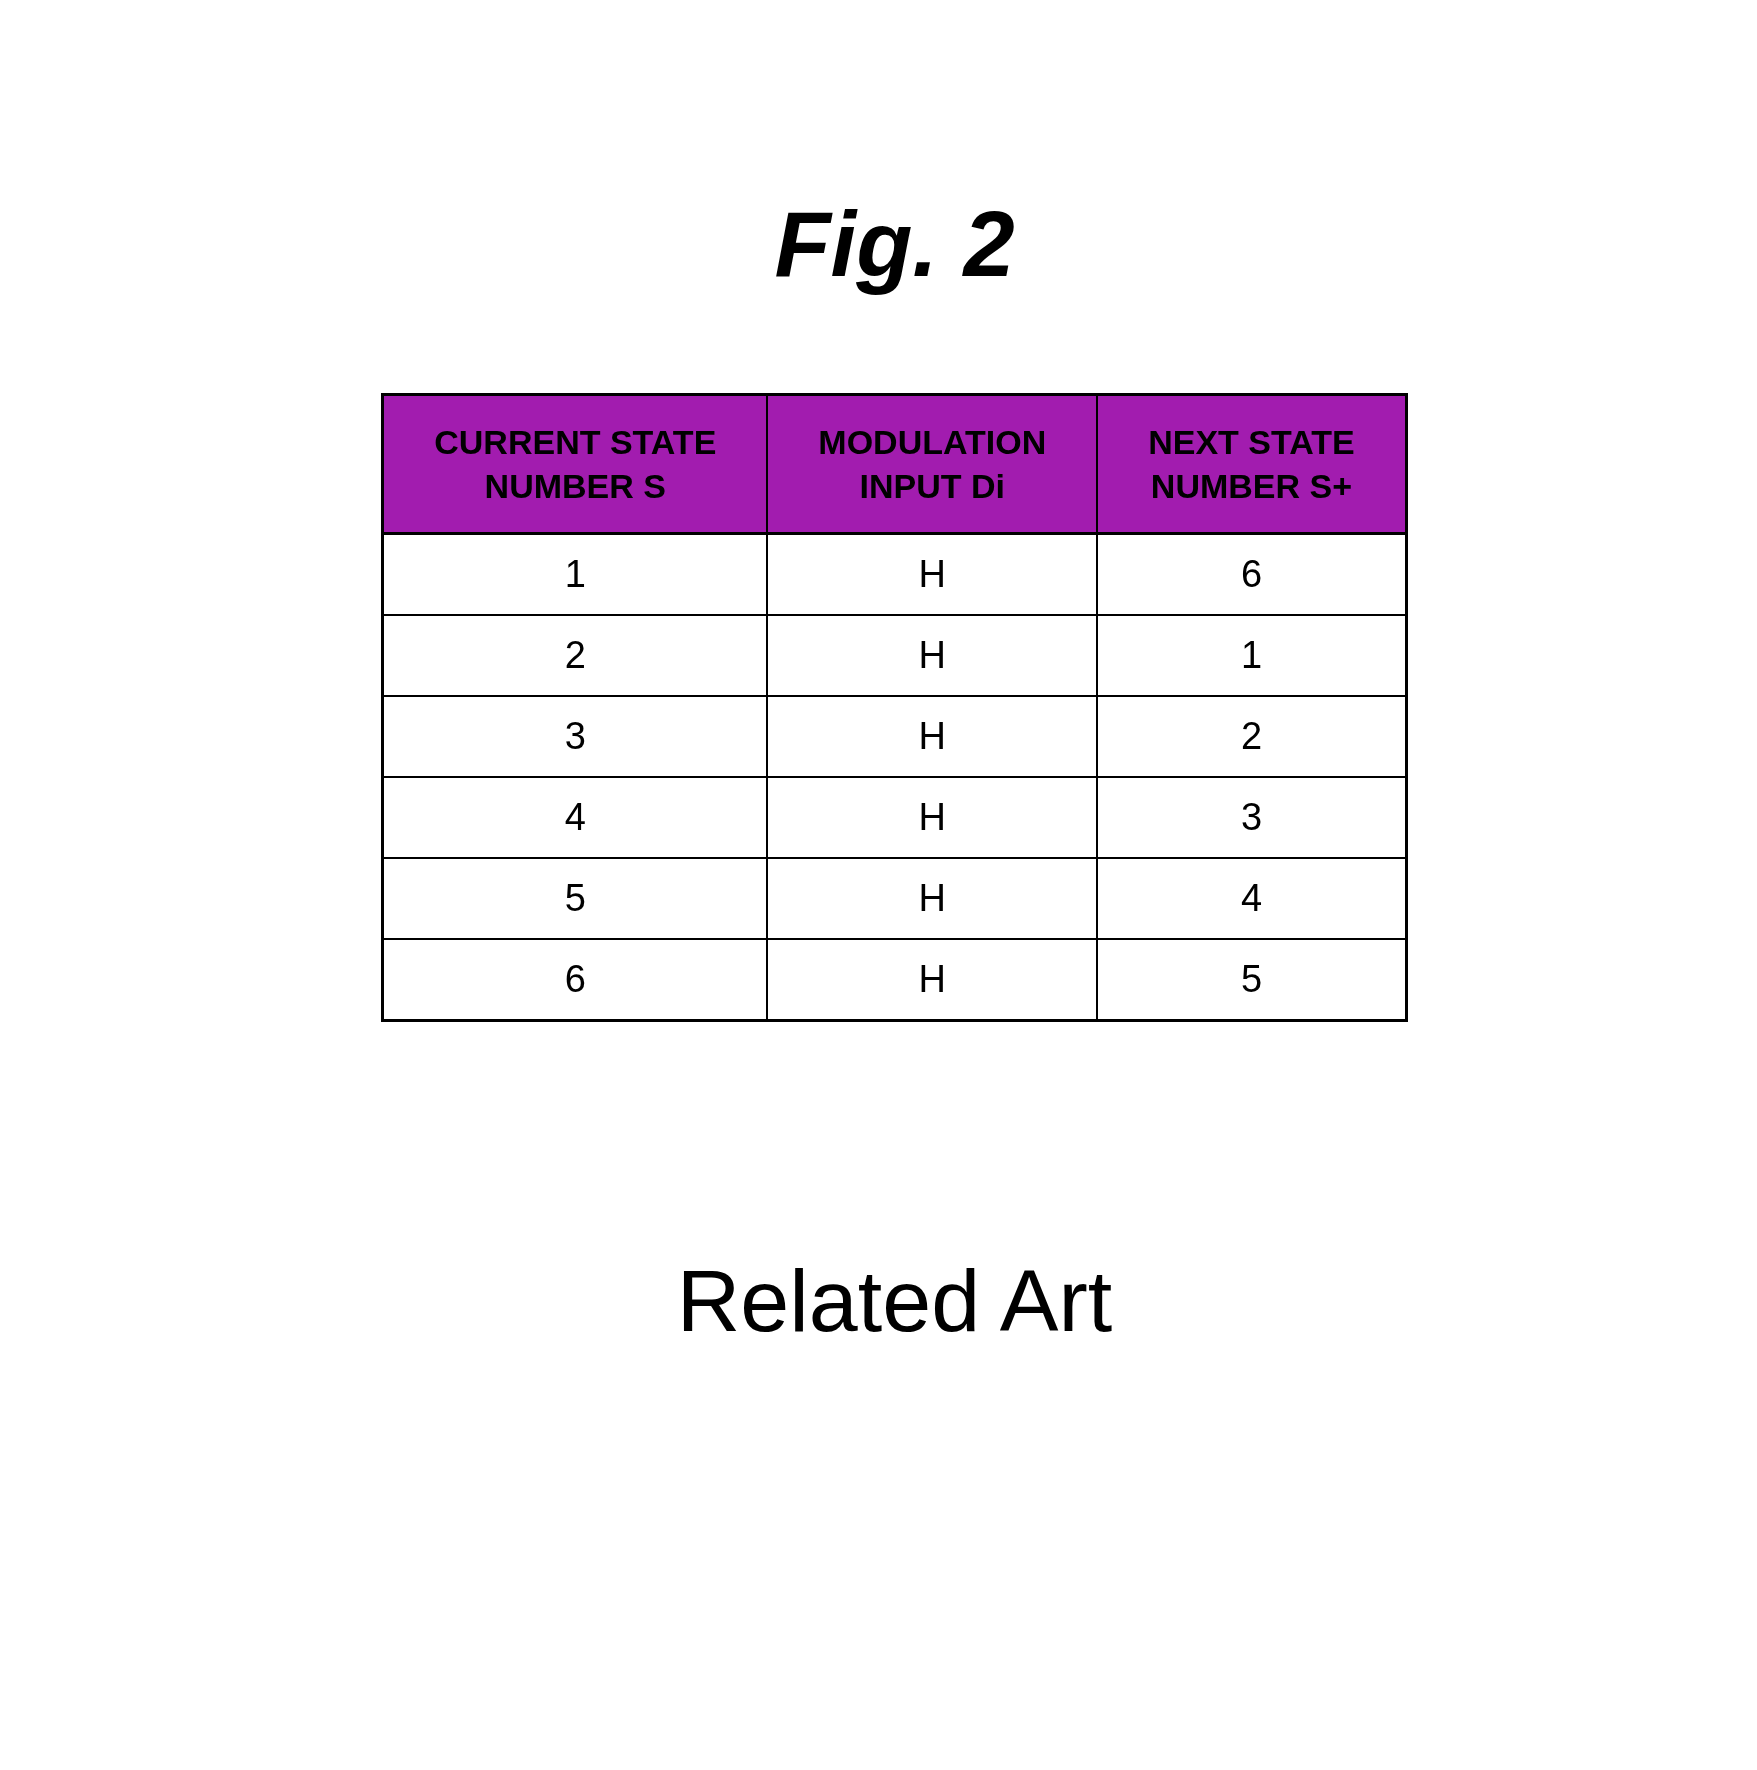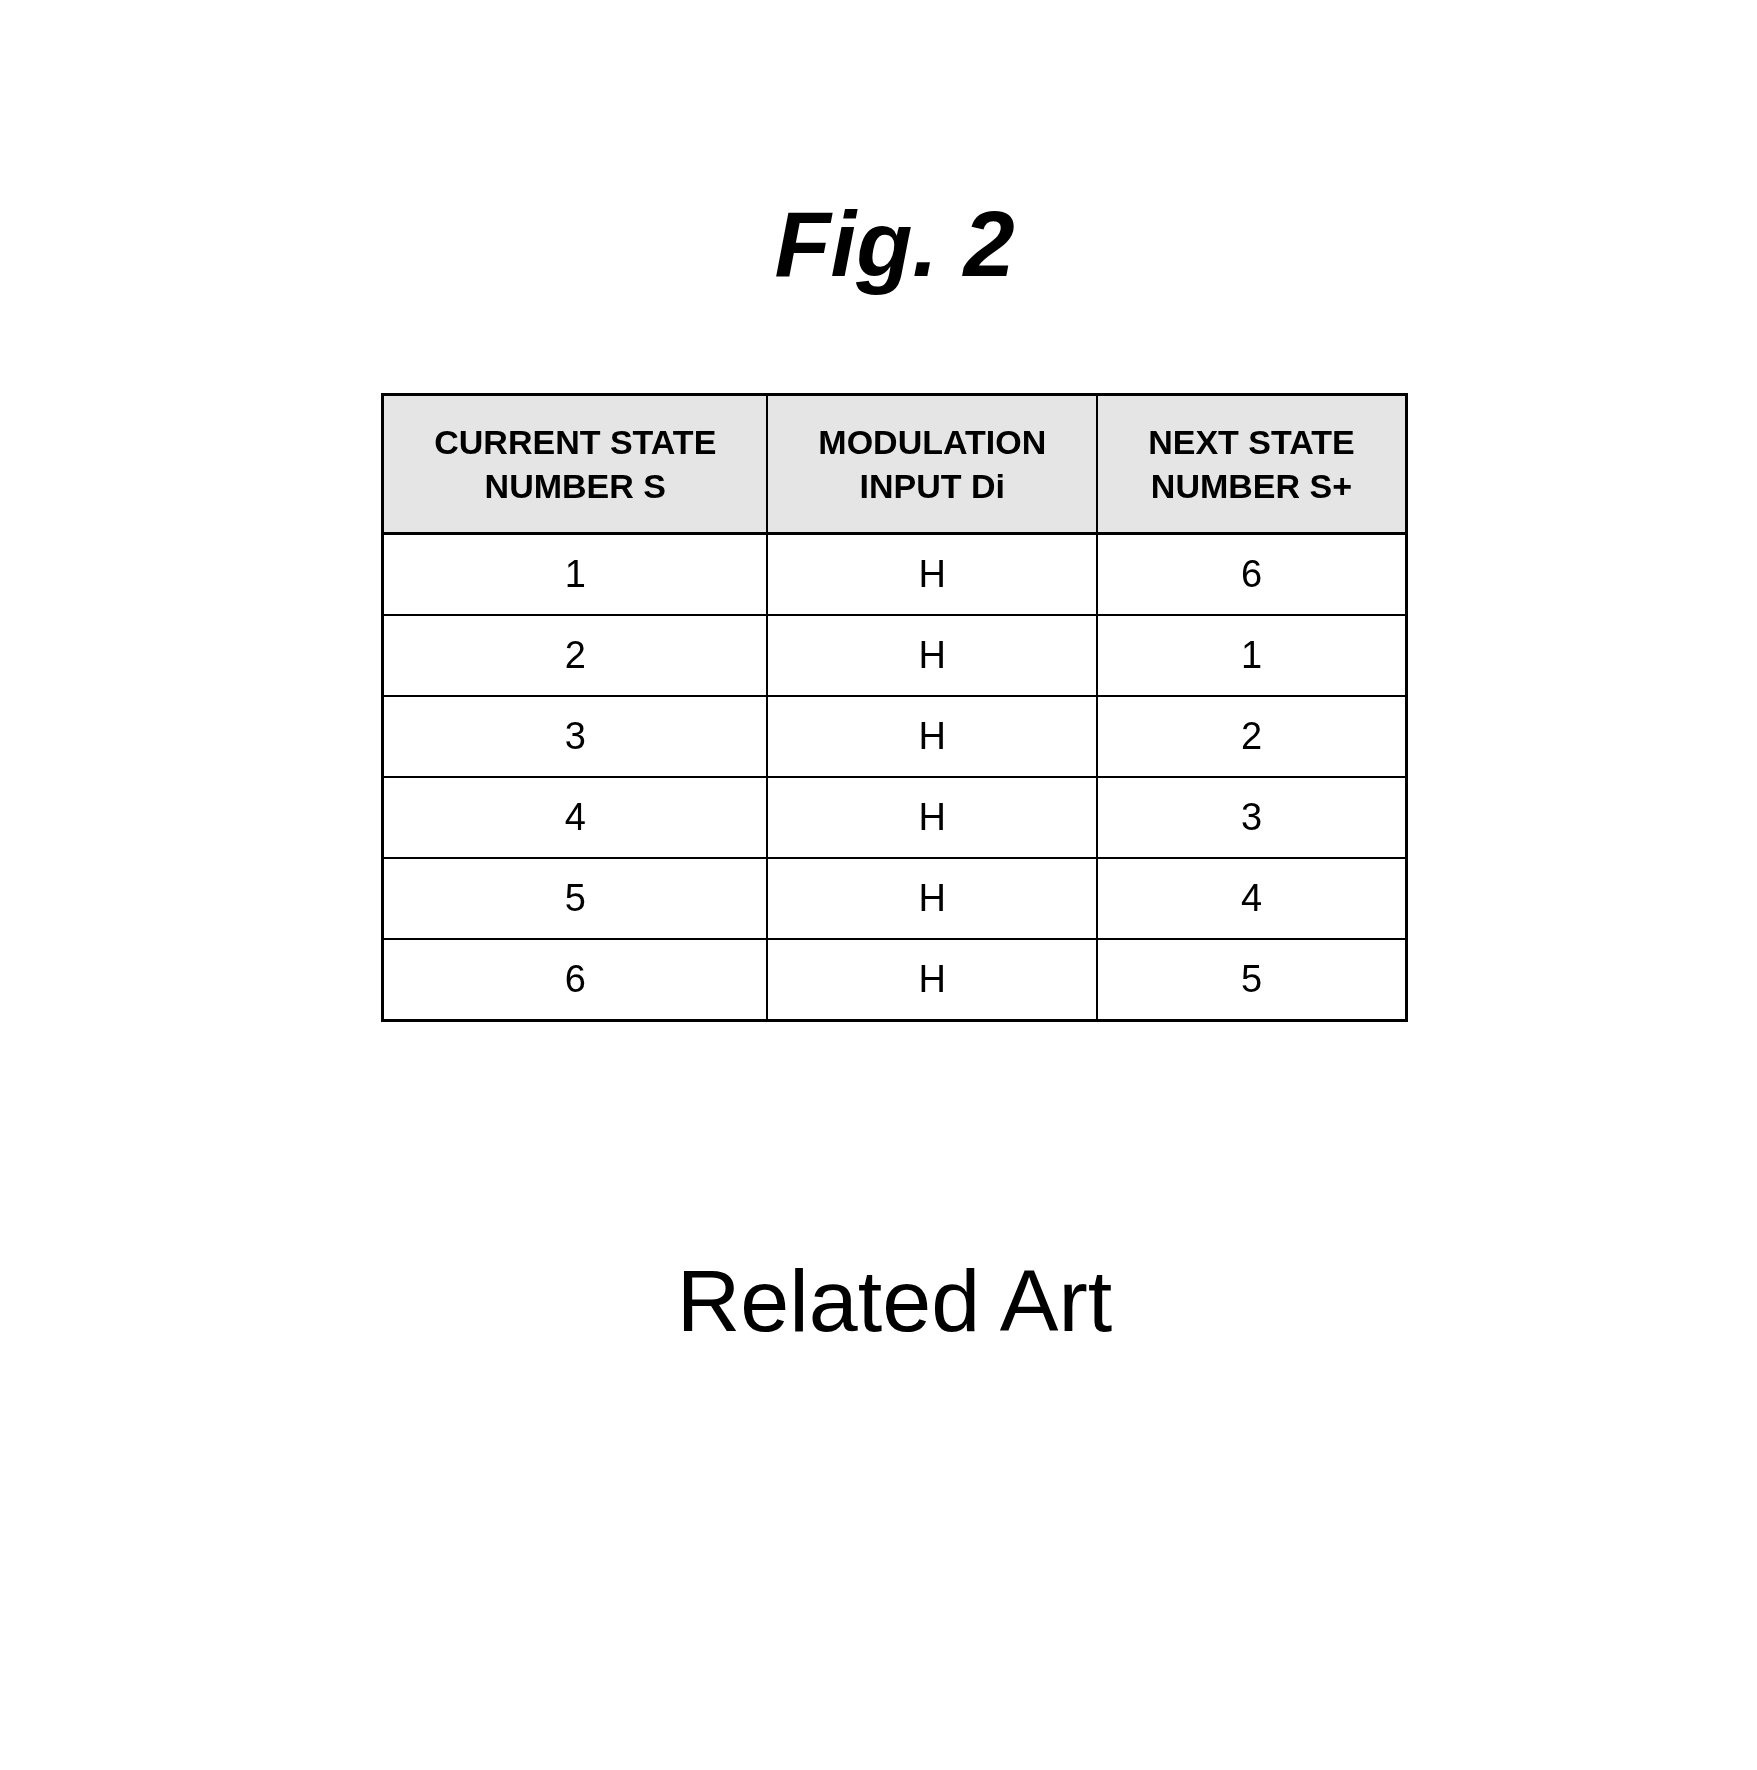--- a/index.html
+++ b/index.html
@@ -50,21 +50,21 @@
       text-align: center;
       font-size: 36px;
       color: #000;
     }
 
     table th {
       font-weight: bold;
       font-size: 34px;
       line-height: 1.3;
       padding: 24px 50px;
-      background: #e5e5e5;
+      background: #a21caf;
     }
 
     table td {
       font-size: 38px;
       padding: 18px 60px;
     }
 
     .header-row th {
       border-bottom: 3px solid #000;
     }

